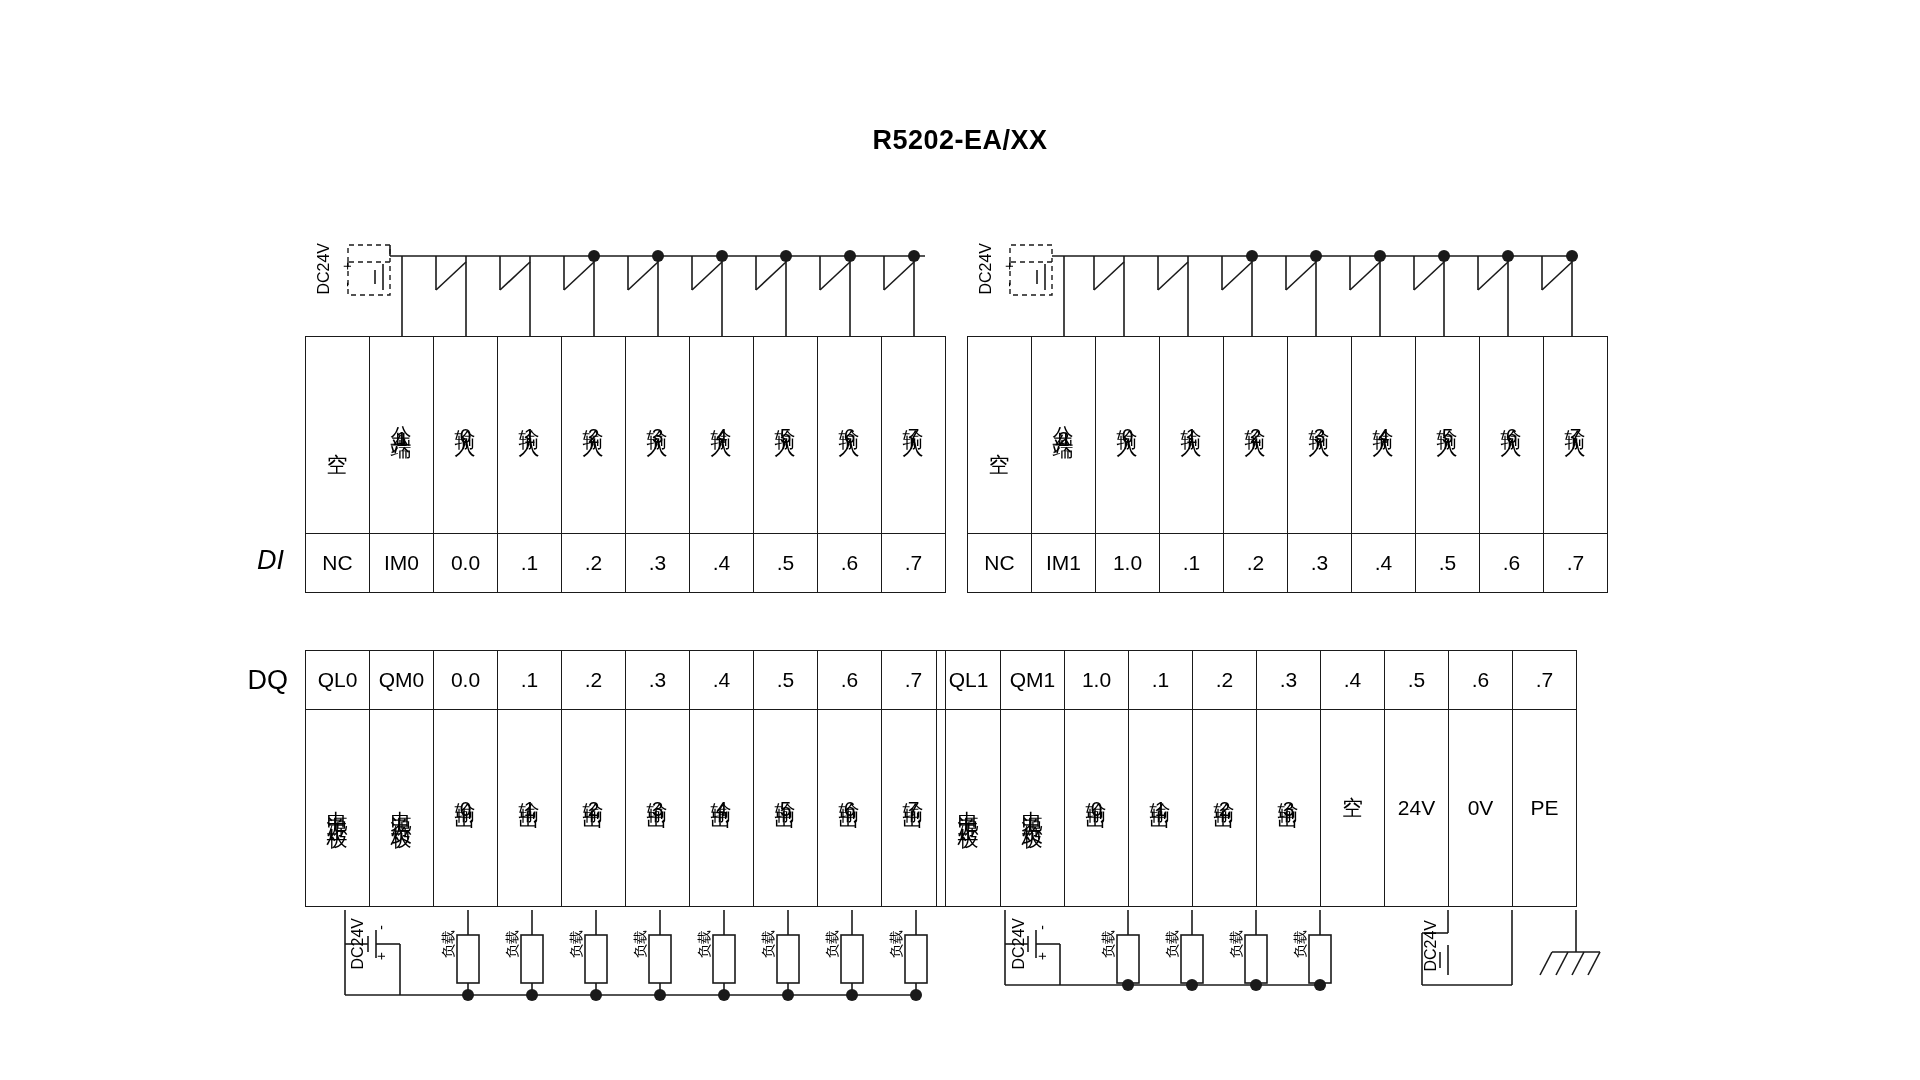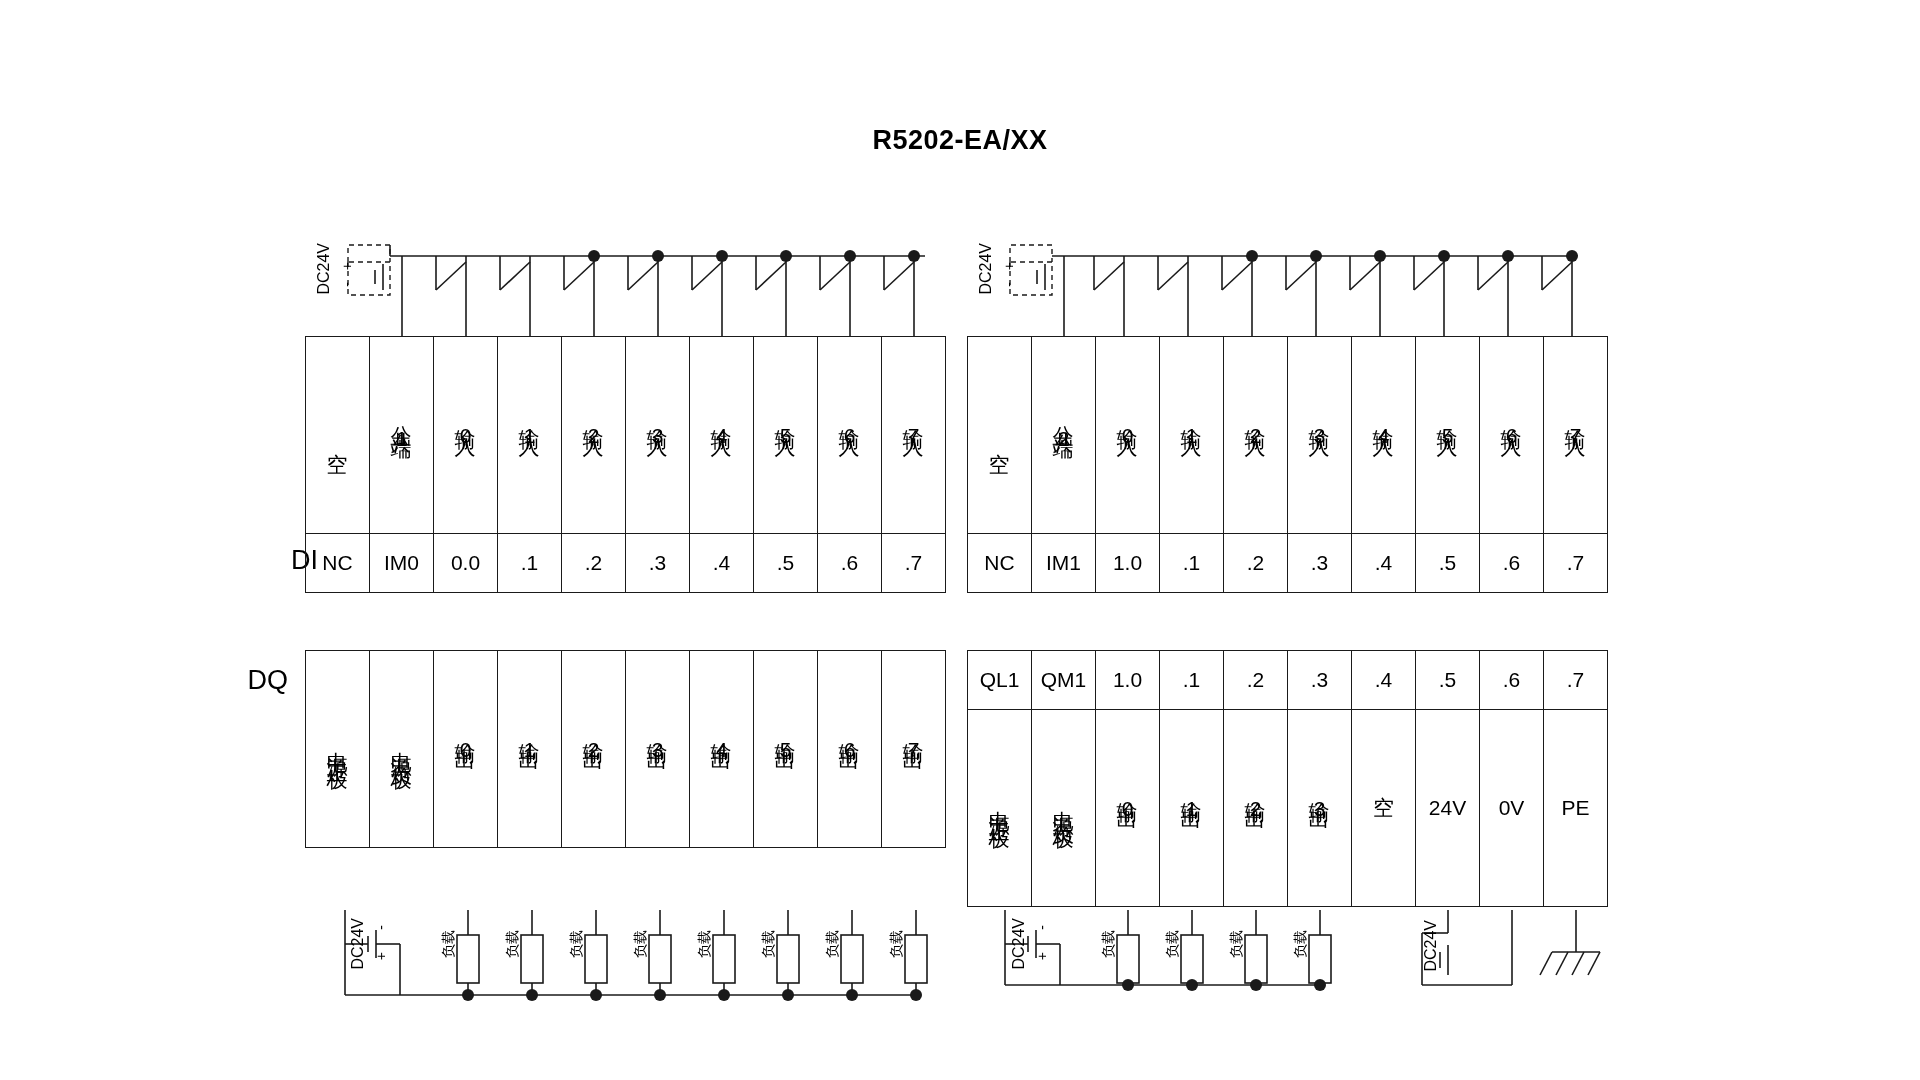--- a/index.html
+++ b/index.html
@@ -317,21 +317,21 @@
   <div class="vlabel small" style="left:697px; top:930px;">负载</div>
   <div class="vlabel small" style="left:761px; top:930px;">负载</div>
   <div class="vlabel small" style="left:825px; top:930px;">负载</div>
   <div class="vlabel small" style="left:889px; top:930px;">负载</div>
 
   <div class="vlabel small" style="left:1101px; top:930px;">负载</div>
   <div class="vlabel small" style="left:1165px; top:930px;">负载</div>
   <div class="vlabel small" style="left:1229px; top:930px;">负载</div>
   <div class="vlabel small" style="left:1293px; top:930px;">负载</div>
 
-  <div class="rowlabel" style="left:258px; top:545px; width:60px;">DI</div>
+  <div class="rowlabel" style="left:224px; top:545px; width:60px;font-style:italic;">DI</div>
   <div class="rowlabel" style="left:228px; top:665px; width:60px;">DQ</div>
 
   <table class="tbl" style="left:305px; top:336px; width:640px;">
     <colgroup>
       <col style="width:64px">
         <col style="width:64px">
         <col style="width:64px">
         <col style="width:64px">
         <col style="width:64px">
       <col style="width:64px">
@@ -416,36 +416,48 @@
         <col style="width:64px">
         <col style="width:64px">
         <col style="width:64px">
       <col style="width:64px">
         <col style="width:64px">
         <col style="width:64px">
         <col style="width:64px">
         <col style="width:64px">
     </colgroup>
     <tbody>
+        <tr>
+      <td style="height:58px">QL0</td>
+      <td>QM0</td>
+      <td>0.0</td>
+      <td>.1</td>
+      <td>.2</td>
+      <td>.3</td>
+      <td>.4</td>
+      <td>.5</td>
+      <td>.6</td>
+      <td>.7</td>
+    </tr>
     <tr>
       <td style="height:196px"><span class="vert">电源正极</span></td>
       <td><span class="vert">电源负极</span></td>
       <td><span class="vert">输出0</span></td>
       <td><span class="vert">输出1</span></td>
       <td><span class="vert">输出2</span></td>
       <td><span class="vert">输出3</span></td>
       <td><span class="vert">输出4</span></td>
       <td><span class="vert">输出5</span></td>
       <td><span class="vert">输出6</span></td>
       <td><span class="vert">输出7</span></td>
     </tr>
   </tbody>
     </table>
 
-  <table class="tbl" style="left:967px; top:650px; width:640px;">
+  <table class="tbl" style="left:936px; top:650px; width:640px;">
     <colgroup>
       <col style="width:64px">
         <col style="width:64px">
         <col style="width:64px">
         <col style="width:64px">
         <col style="width:64px">
       <col style="width:64px">
         <col style="width:64px">
         <col style="width:64px">
         <col style="width:64px">

